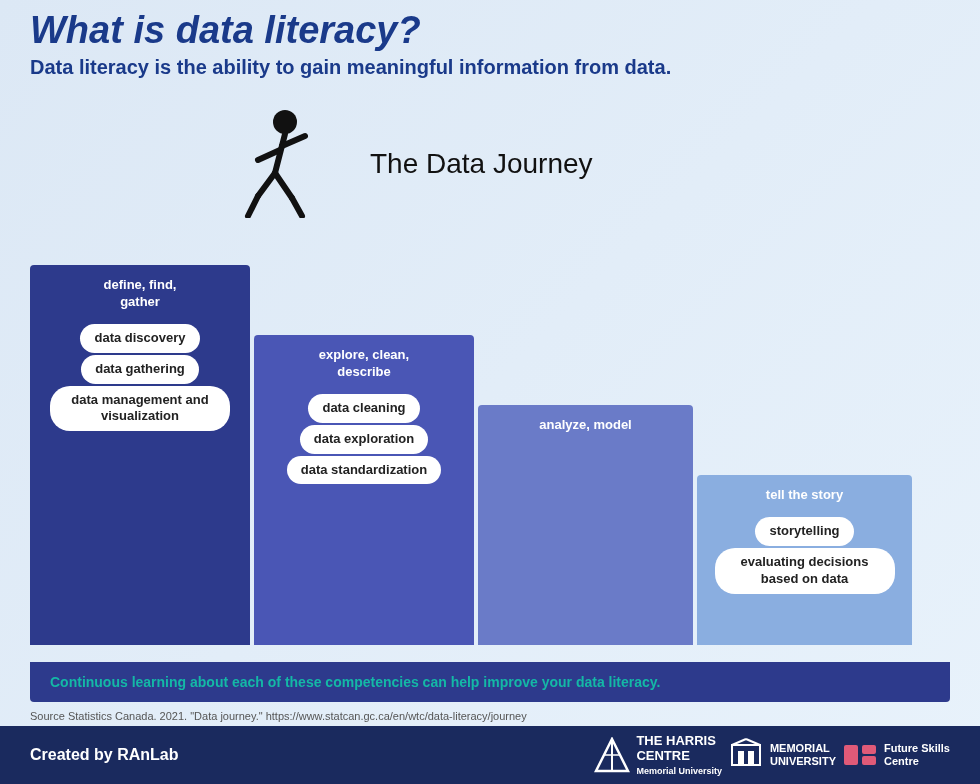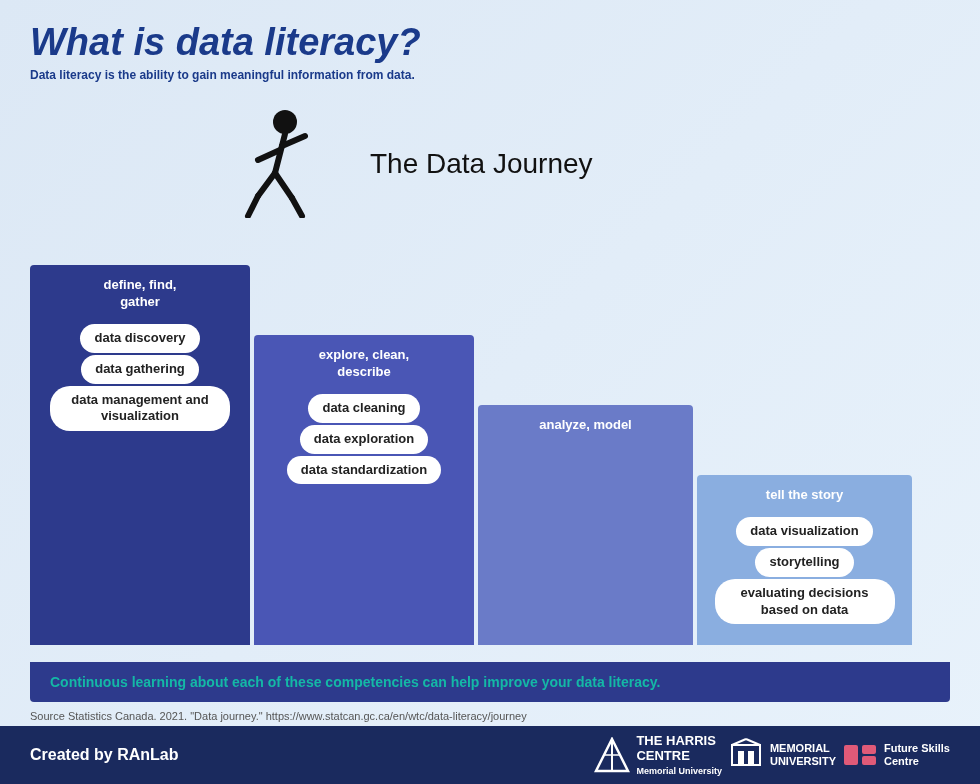--- a/index.html
+++ b/index.html
@@ -9,34 +9,34 @@
       background: #e8f0f8;
       font-family: 'Arial', sans-serif;
       overflow: hidden;
     }
 
     .main-container {
       width: 980px;
       height: 784px;
       background: linear-gradient(135deg, #dce8f5 0%, #e8f2fb 100%);
       position: relative;
-      padding: 22px 30px 0 30px;
+      padding: 10px 30px 0 30px;
     }
 
     
     .header-title {
       color: #1a3a8a;
       font-size: 38px;
       font-weight: 900;
       font-style: italic;
       line-height: 1.1;
     }
     .header-subtitle {
       color: #1a3a8a;
-      font-size: 12px;
+      font-size: 20px;
       font-weight: 700;
       margin-top: 4px;
     }
 
     
     .journey-label {
       font-size: 28px;
       font-weight: 400;
       color: #111;
       position: absolute;
@@ -244,21 +244,20 @@
       </div>
     </div>
 
     <div class="step step-3">
       <div class="step-label">analyze, model</div>
     </div>
 
     <div class="step step-4">
       <div class="step-label">tell the story</div>
       <div class="step-pills">
-        <div class="pill">data visualization</div>
         <div class="pill">storytelling</div>
         <div class="pill">evaluating decisions based on data</div>
       </div>
     </div>
 
   </div>
 
   <div class="bottom-bar">
     <span>Continuous learning about each of these competencies can help improve your data literacy.</span>
   </div>

